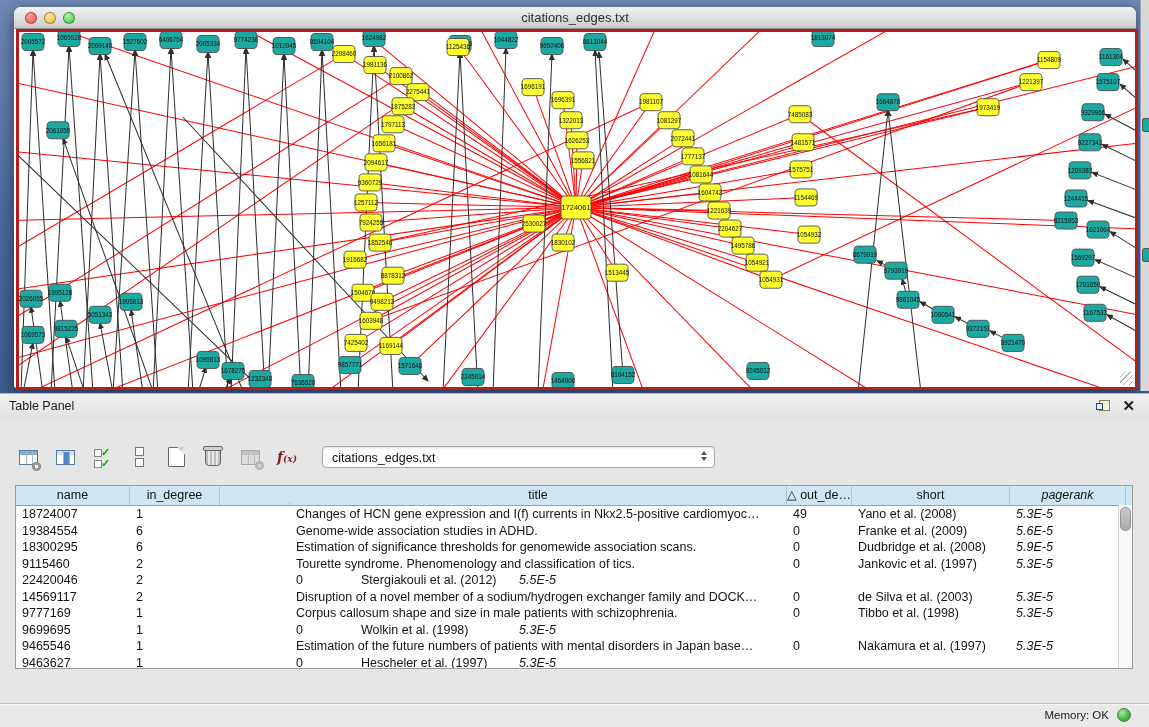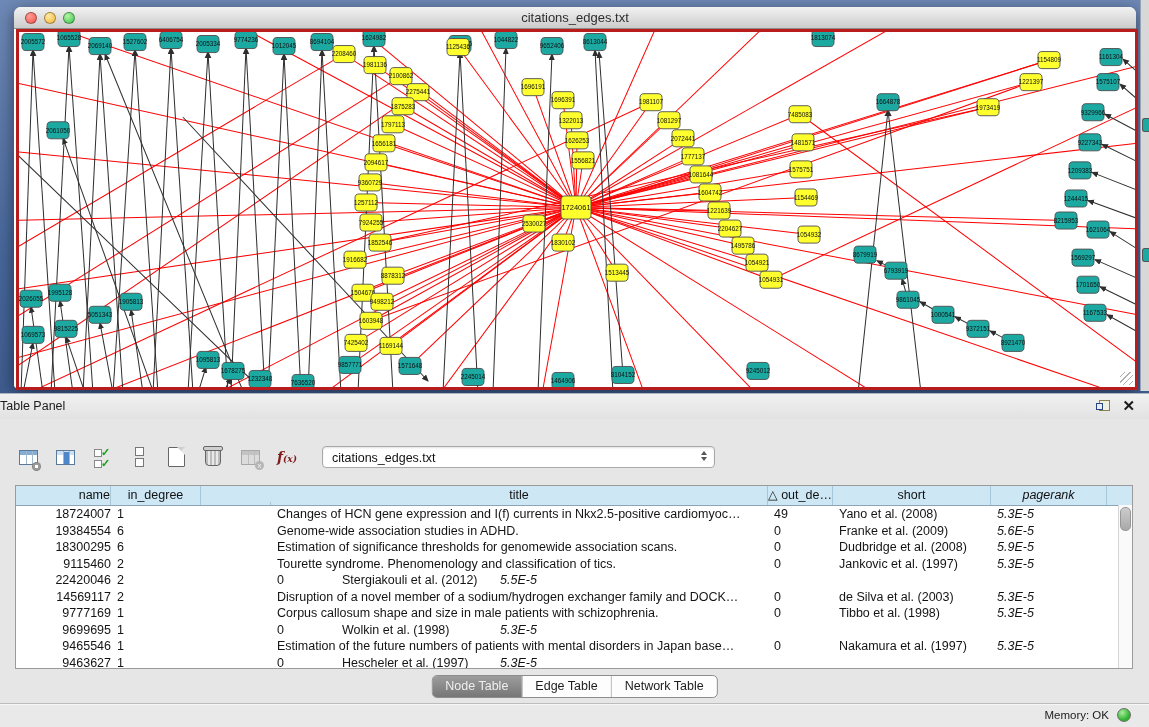--- a/index.html
+++ b/index.html
@@ -27,21 +27,21 @@
 
   
   #right-sliver{position:absolute;left:1140px;top:0;width:9px;height:391px;
     background:#d8d8d8;border-left:1px solid #97a2b5;}
   #right-sliver i{position:absolute;left:1px;width:7px;height:12px;background:#1ba9a2;
     border:1px solid #555;border-right:none;border-radius:3px 0 0 3px;}
 
   
   #table-panel{position:absolute;left:0;top:393px;width:1149px;height:334px;
     background:#e6e6e6;border-top:1px solid #aeb4bd;}
-  .panel-header{height:25px;line-height:25px;font-size:12.5px;color:#1b1b1b;
+  .panel-header{height:25px;line-height:25px;padding-left:9px;font-size:12.5px;color:#1b1b1b;
     background:linear-gradient(#f1f1f1,#e2e2e2);}
   .float-btn{position:absolute;right:40px;top:6px;width:13px;height:13px;}
   .float-btn .sq1{position:absolute;left:3px;top:0;width:9px;height:9px;border:1px solid #8a814f;background:#efefe2;}
   .float-btn .sq2{position:absolute;left:0;top:3px;width:5px;height:5px;border:1px solid #27457c;background:#e8edf5;}
   .close-btn{position:absolute;right:14px;top:3px;font-size:15px;font-weight:bold;color:#1a1a1a;line-height:18px;}
 
   .toolbar{position:absolute;left:14px;top:46px;height:34px;display:flex;align-items:center;gap:9px;}
   .tbtn{width:28px;height:28px;display:flex;align-items:center;justify-content:center;position:relative;}
   .mini-table{width:19px;height:15px;background:#fff;border:1px solid #5a7a9a;position:relative;box-sizing:border-box;}
   .mini-table:before{content:"";position:absolute;left:0;top:0;right:0;height:4px;background:#85aed4;}
@@ -76,21 +76,21 @@
   .combo .arrows i.down{border-top:4px solid #555;}
 
   
   .datatable{position:absolute;left:15px;top:91px;width:1118px;height:184px;background:#fff;
     border:1px solid #9b9b9b;box-sizing:border-box;overflow:hidden;font-size:12.5px;}
   .thead{display:flex;height:19px;background:#cde7f4;border-bottom:1px solid #8aa5b8;}
   .th{box-sizing:border-box;border-right:1px solid #a7c6d8;line-height:18px;text-align:center;
     color:#111;overflow:hidden;white-space:nowrap;}
   .tr{display:flex;height:16.5px;line-height:16.5px;}
   .td{box-sizing:border-box;padding-left:6px;overflow:hidden;white-space:nowrap;color:#141414;}
-  .c0{width:95px;text-align:right;} .c1{width:90px;} .c2{width:70px;margin-top:16px;} .c3{width:497px;} .c4{width:65px;}
+  .c0{width:114px;} .c1{width:90px;} .c2{width:70px;margin-top:16px;} .c3{width:497px;} .c4{width:65px;}
   .c5{width:158px;} .c6{width:116px;font-style:italic;} .cf{flex:1;border-right:none;}
   .vscroll{position:absolute;right:0;top:19px;bottom:0;width:13px;background:#fafafa;border-left:1px solid #d4d4d4;}
   .vthumb{position:absolute;left:1px;top:2px;width:9px;height:22px;border-radius:5px;
     background:linear-gradient(#cccccc,#a9a9a9);border:1px solid #979797;}
 
   
   .tabs{position:absolute;top:281px;left:50%;transform:translateX(-50%);display:flex;height:21px;
     border:1px solid #8d8d8d;border-radius:5px;overflow:hidden;background:#fdfdfd;font-size:12.5px;}
   .tab{padding:0 13px;line-height:21px;color:#1d1d1d;border-left:1px solid #bbbbbb;}
   .tab:first-child{border-left:none;}
@@ -625,25 +625,20 @@
             <div class="td c4">0</div>
             <div class="td c5">Hescheler et al. (1997)</div>
             <div class="td c6">5.3E-5</div>
           </div>
         </div>
       <div class="vscroll">
         <div class="vthumb"></div>
       </div>
     </div>
 
-    <div class="tabs">
-      <span class="tab active">Node Table</span>
-      <span class="tab">Edge Table</span>
-      <span class="tab">Network Table</span>
-    </div>
 
     <div class="statusbar">
       <span class="mem-label">Memory: OK</span>
       <span class="mem-dot"></span>
     </div>
   </div>
 
 </div>
 
 </body></html>

